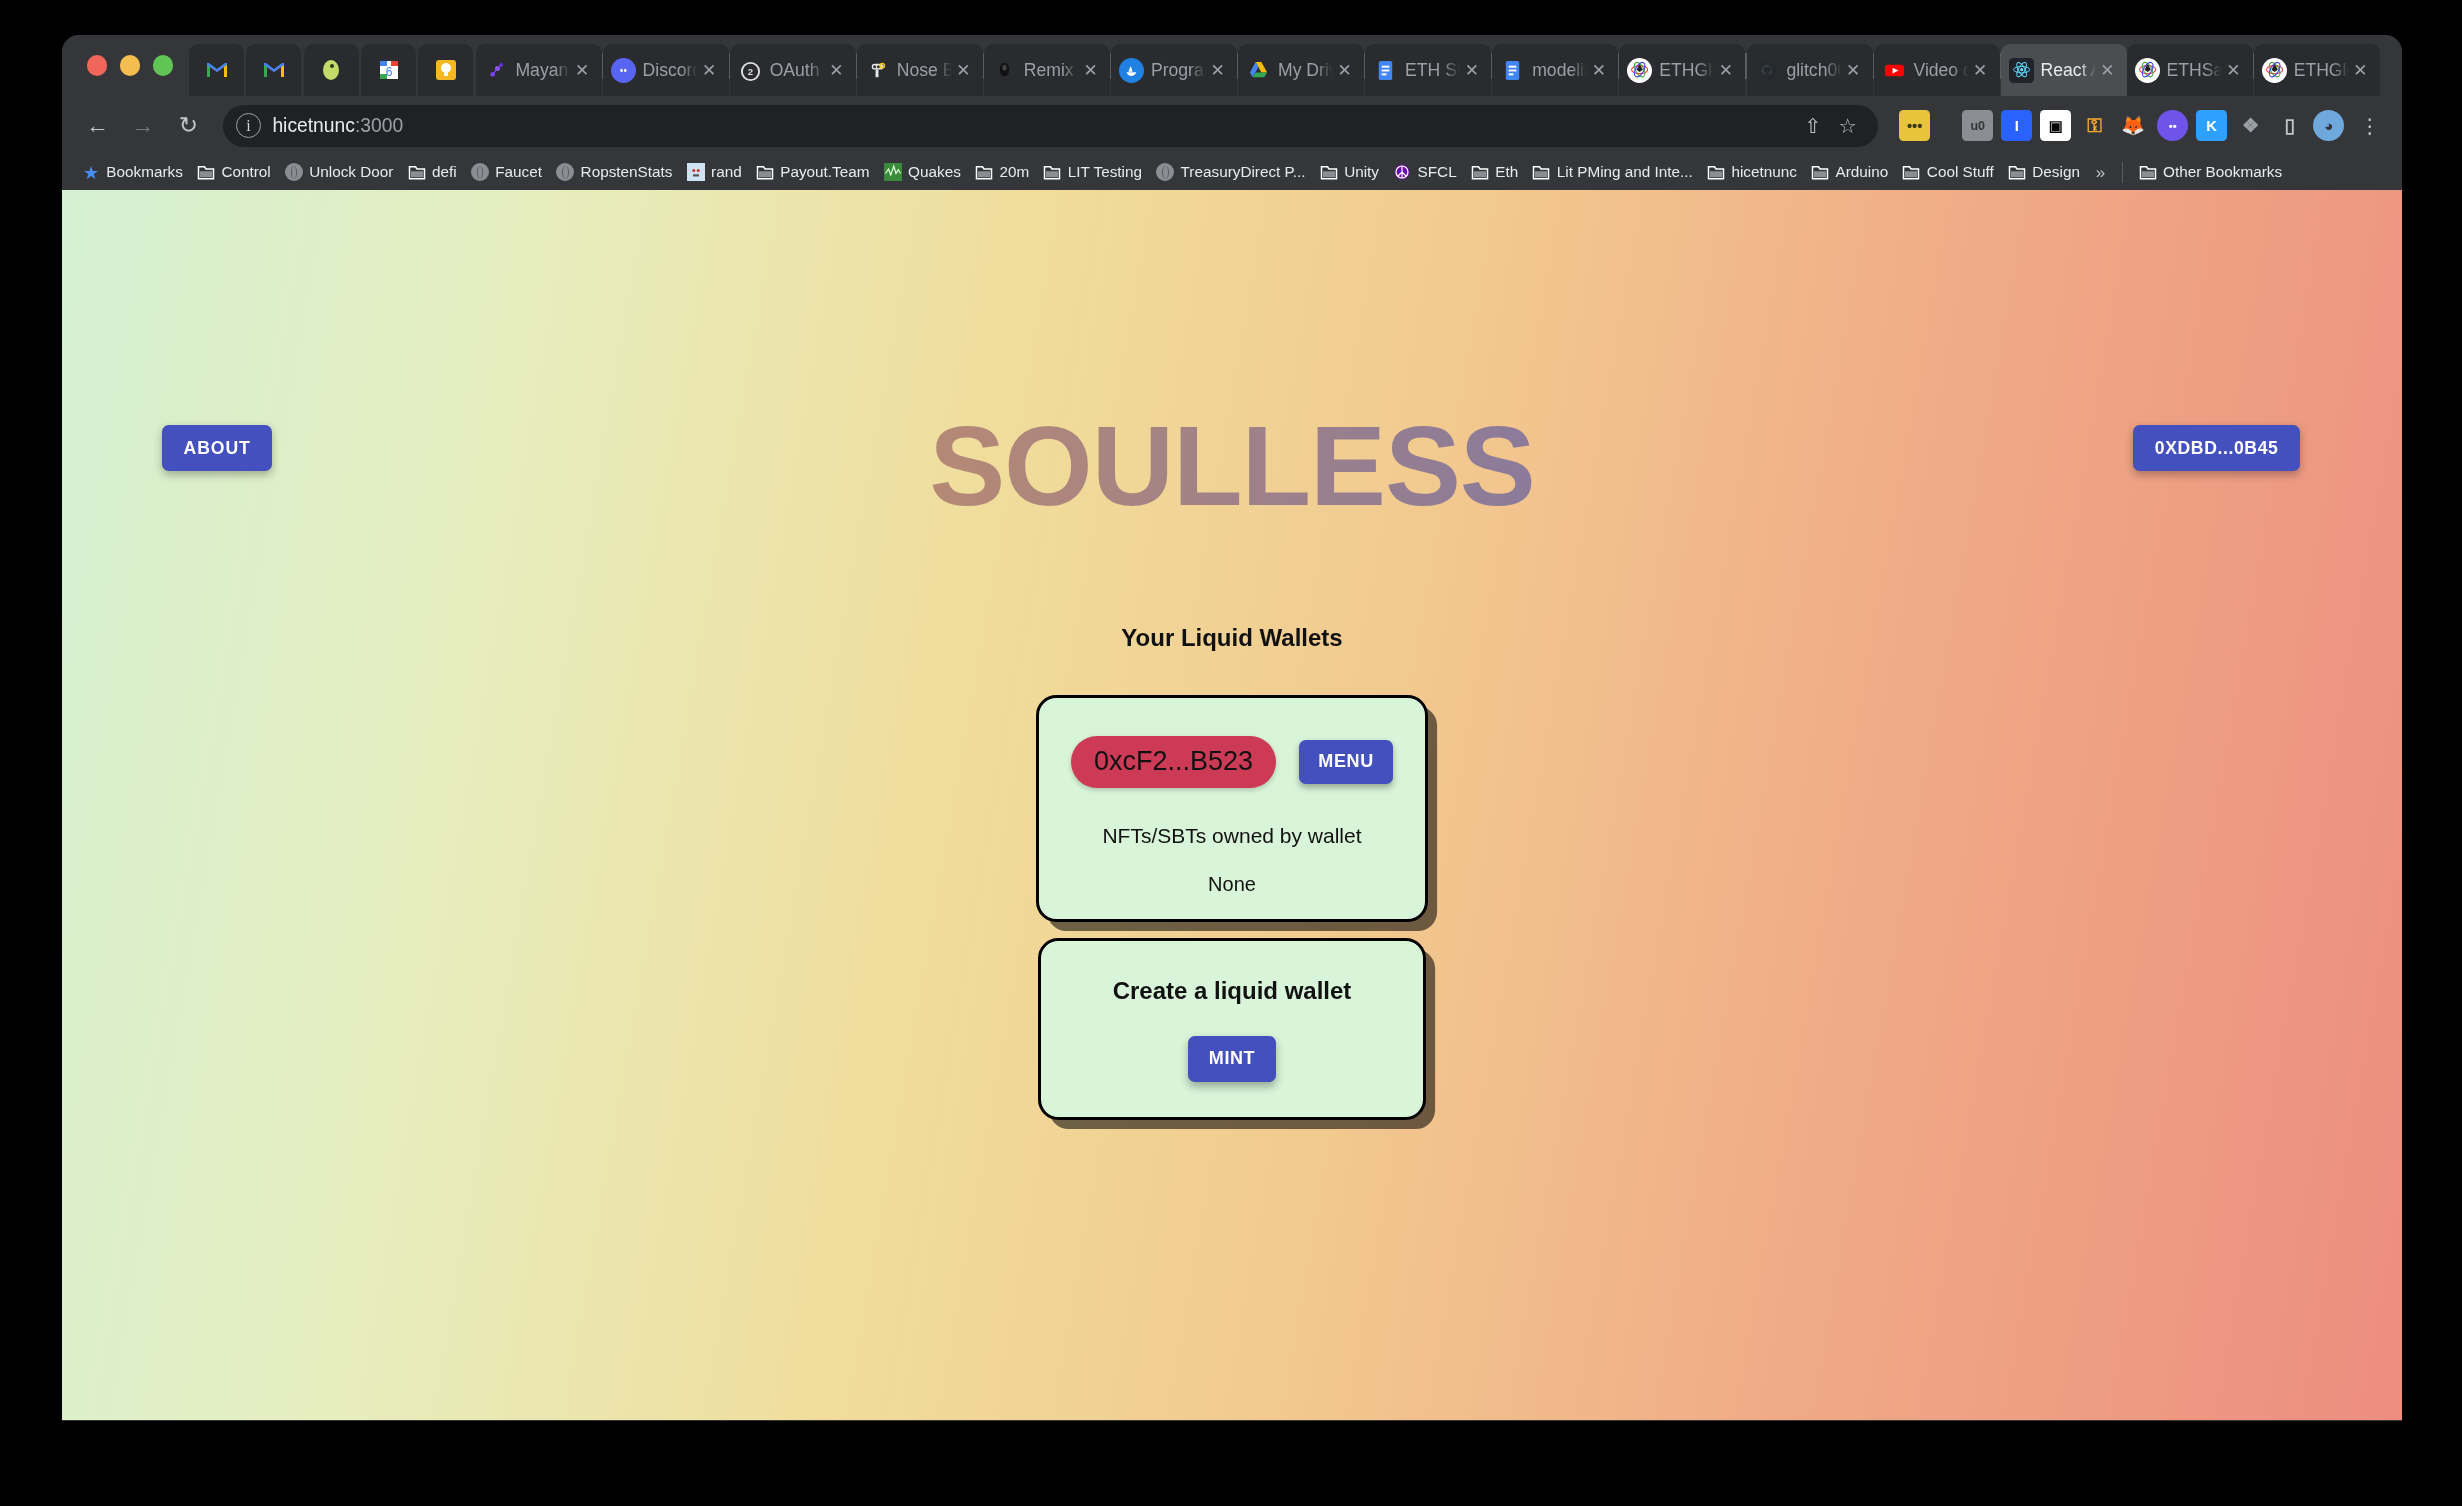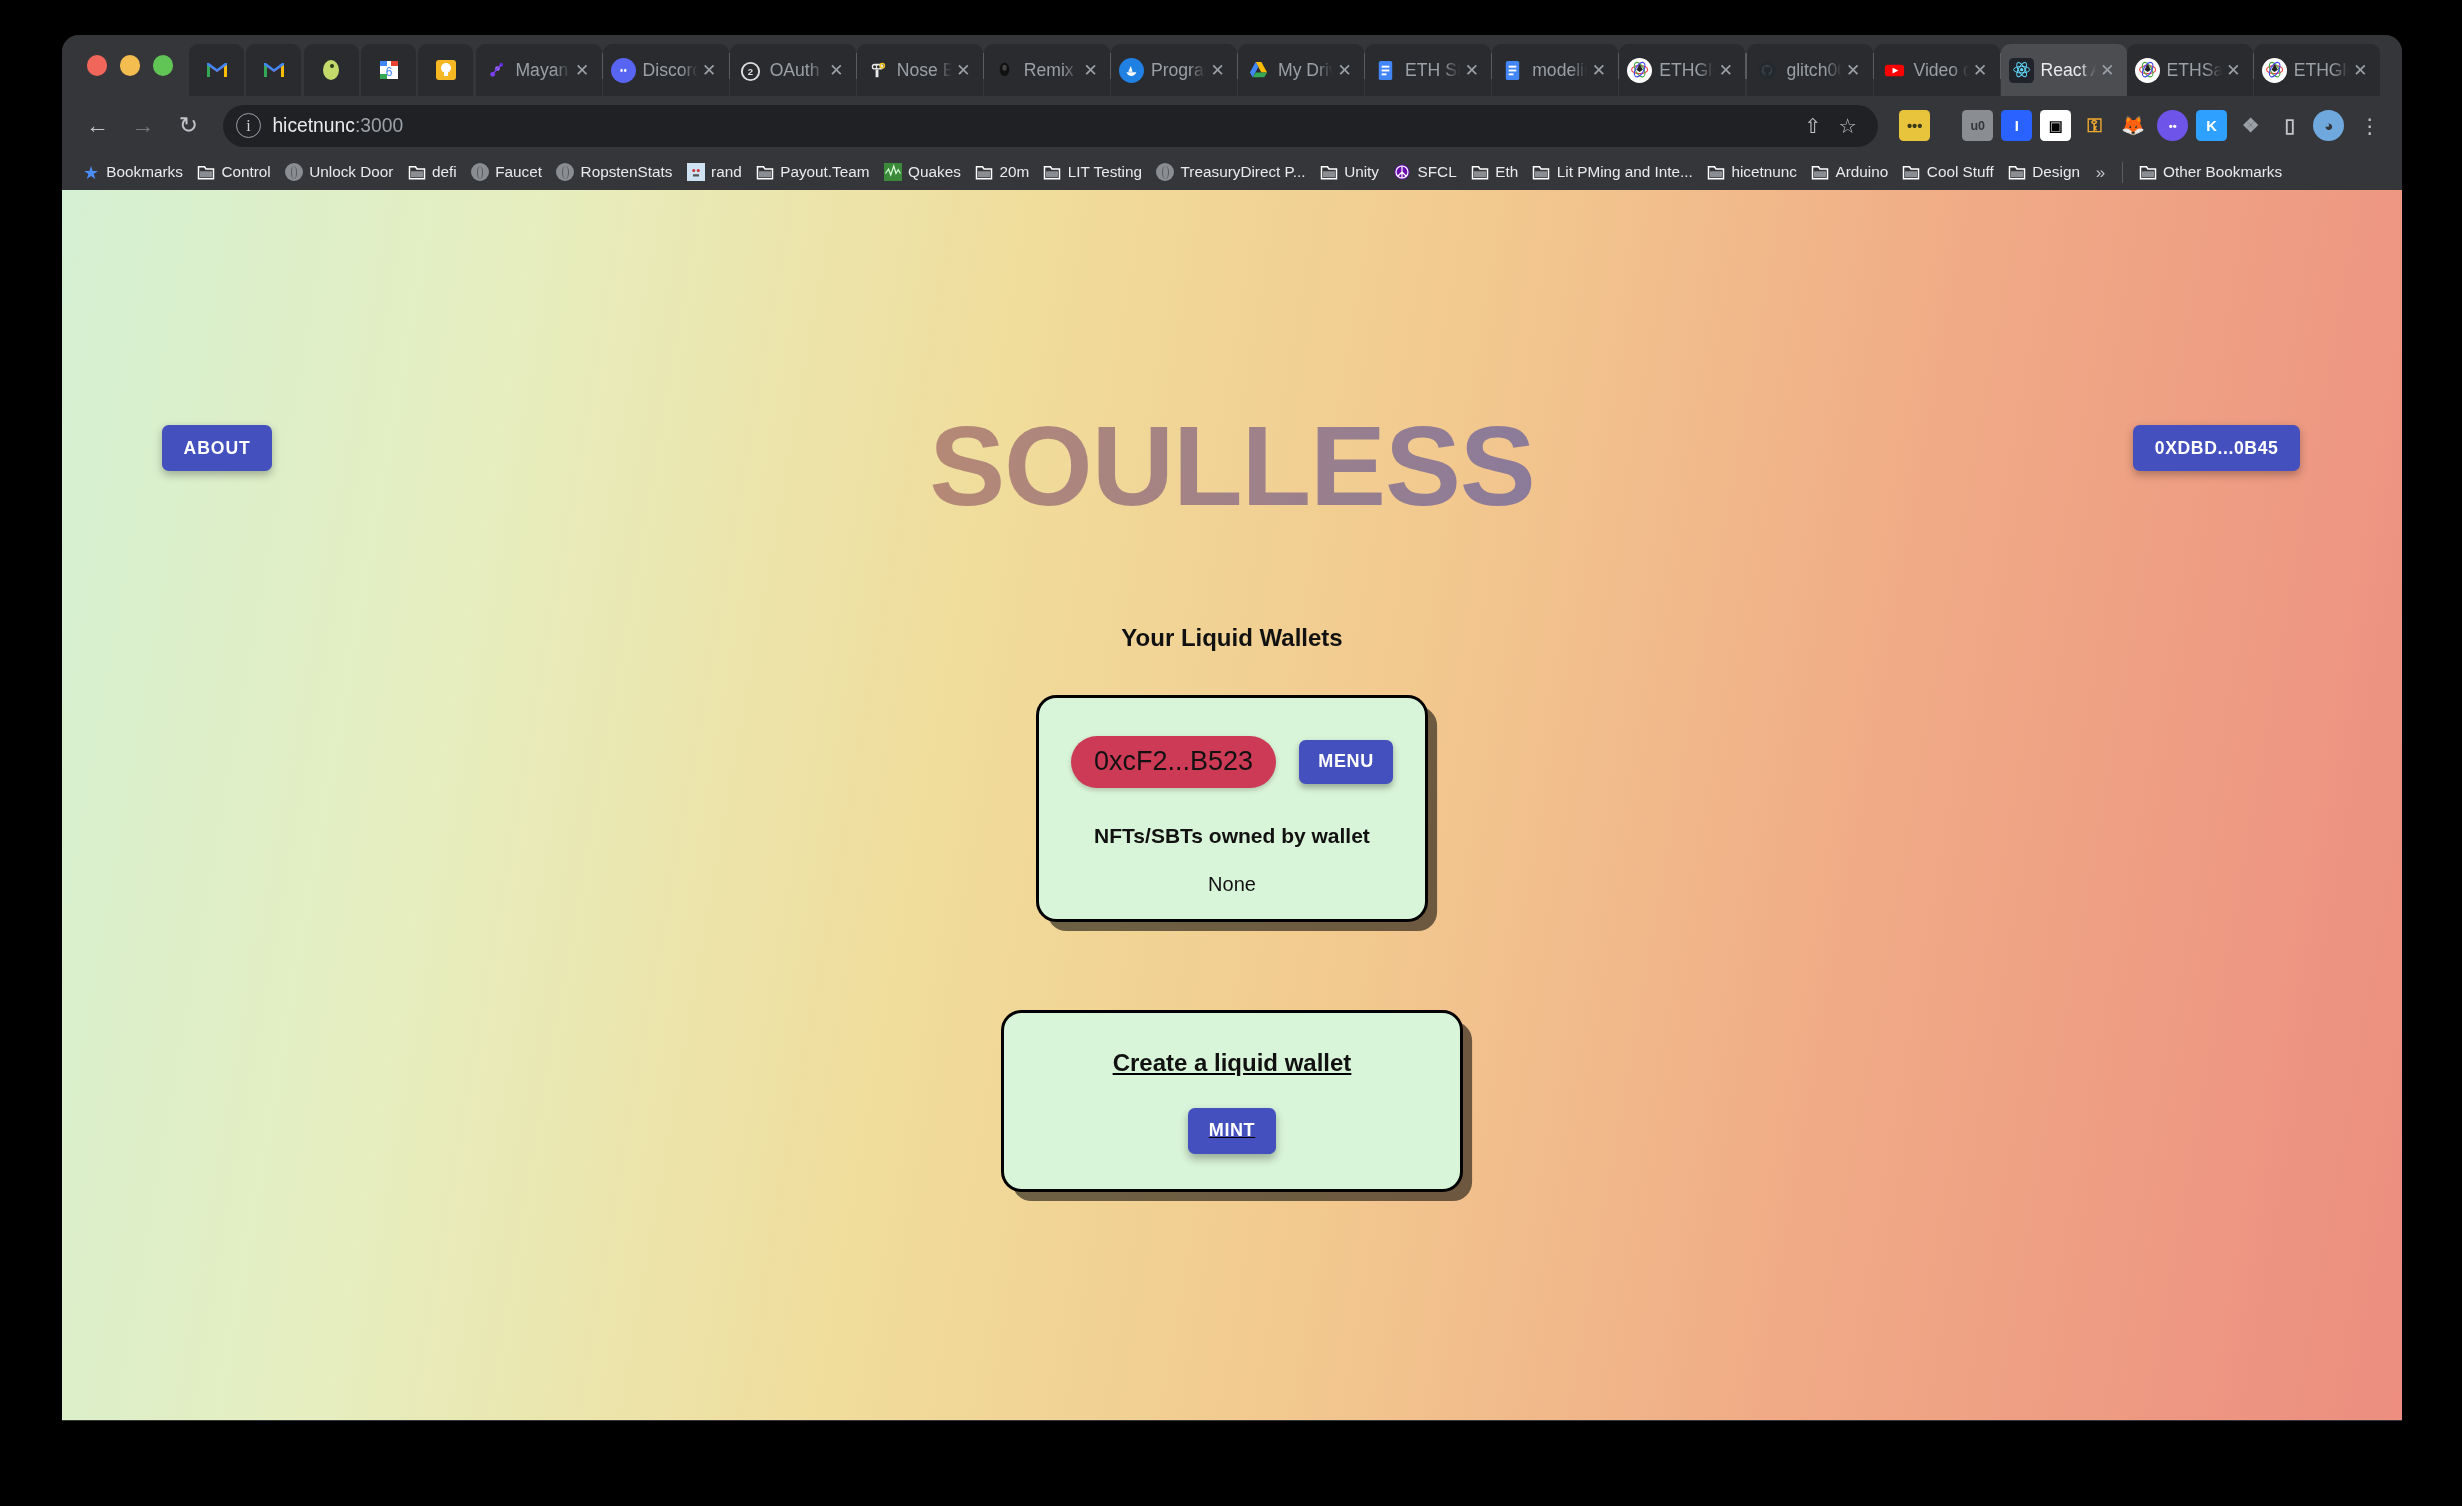--- a/index.html
+++ b/index.html
@@ -231,21 +231,21 @@
   .card {
     position: absolute;
     left: 50%;
     transform: translateX(-50%);
     background: #d9f5d9;
     border: 3.4px solid #000;
     border-radius: 20.4px;
     box-shadow: 10.2px 10.2px 0 -1.1px rgba(0,0,0,0.55);
   }
   #card-wallet { top: 505px; width: 392px; height: 227px; }
-  #card-mint  { top: 820px; width: 462px; height: 182px; text-decoration: underline; }
+  #card-mint  { top: 748px; width: 388px; height: 182px; }
   #card-sale  { top: 1021px; width: 434px; height: 209px; }
 
   .card-inner {
     height: 100%;
     display: flex; flex-direction: column;
     align-items: center; justify-content: center;
     padding: 17px;
   }
 
   .wallet-row {
@@ -265,21 +265,21 @@
   .menu-btn {
     background: #4450bd; color: #fff; border: none;
     border-radius: 6.8px;
     padding: 11.4px 19.3px;
     font-size: 18px; font-weight: 600; letter-spacing: 0.6px;
     box-shadow: 0 3.4px 6.8px rgba(0,0,0,0.3);
     font-family: "Liberation Sans", sans-serif;
   }
   .nft-label {
     margin-top: 36px;
-    font-size: 21px; font-weight: 700; color: #111;
+    font-size: 21px; font-weight: 400; color: #111;
   }
   .nft-value {
     margin-top: 25px;
     font-size: 20px; color: #111;
   }
   .card-title {
     font-size: 24px; font-weight: 700; color: #111;
     margin-bottom: 31px;
   }
   .primary-btn {

